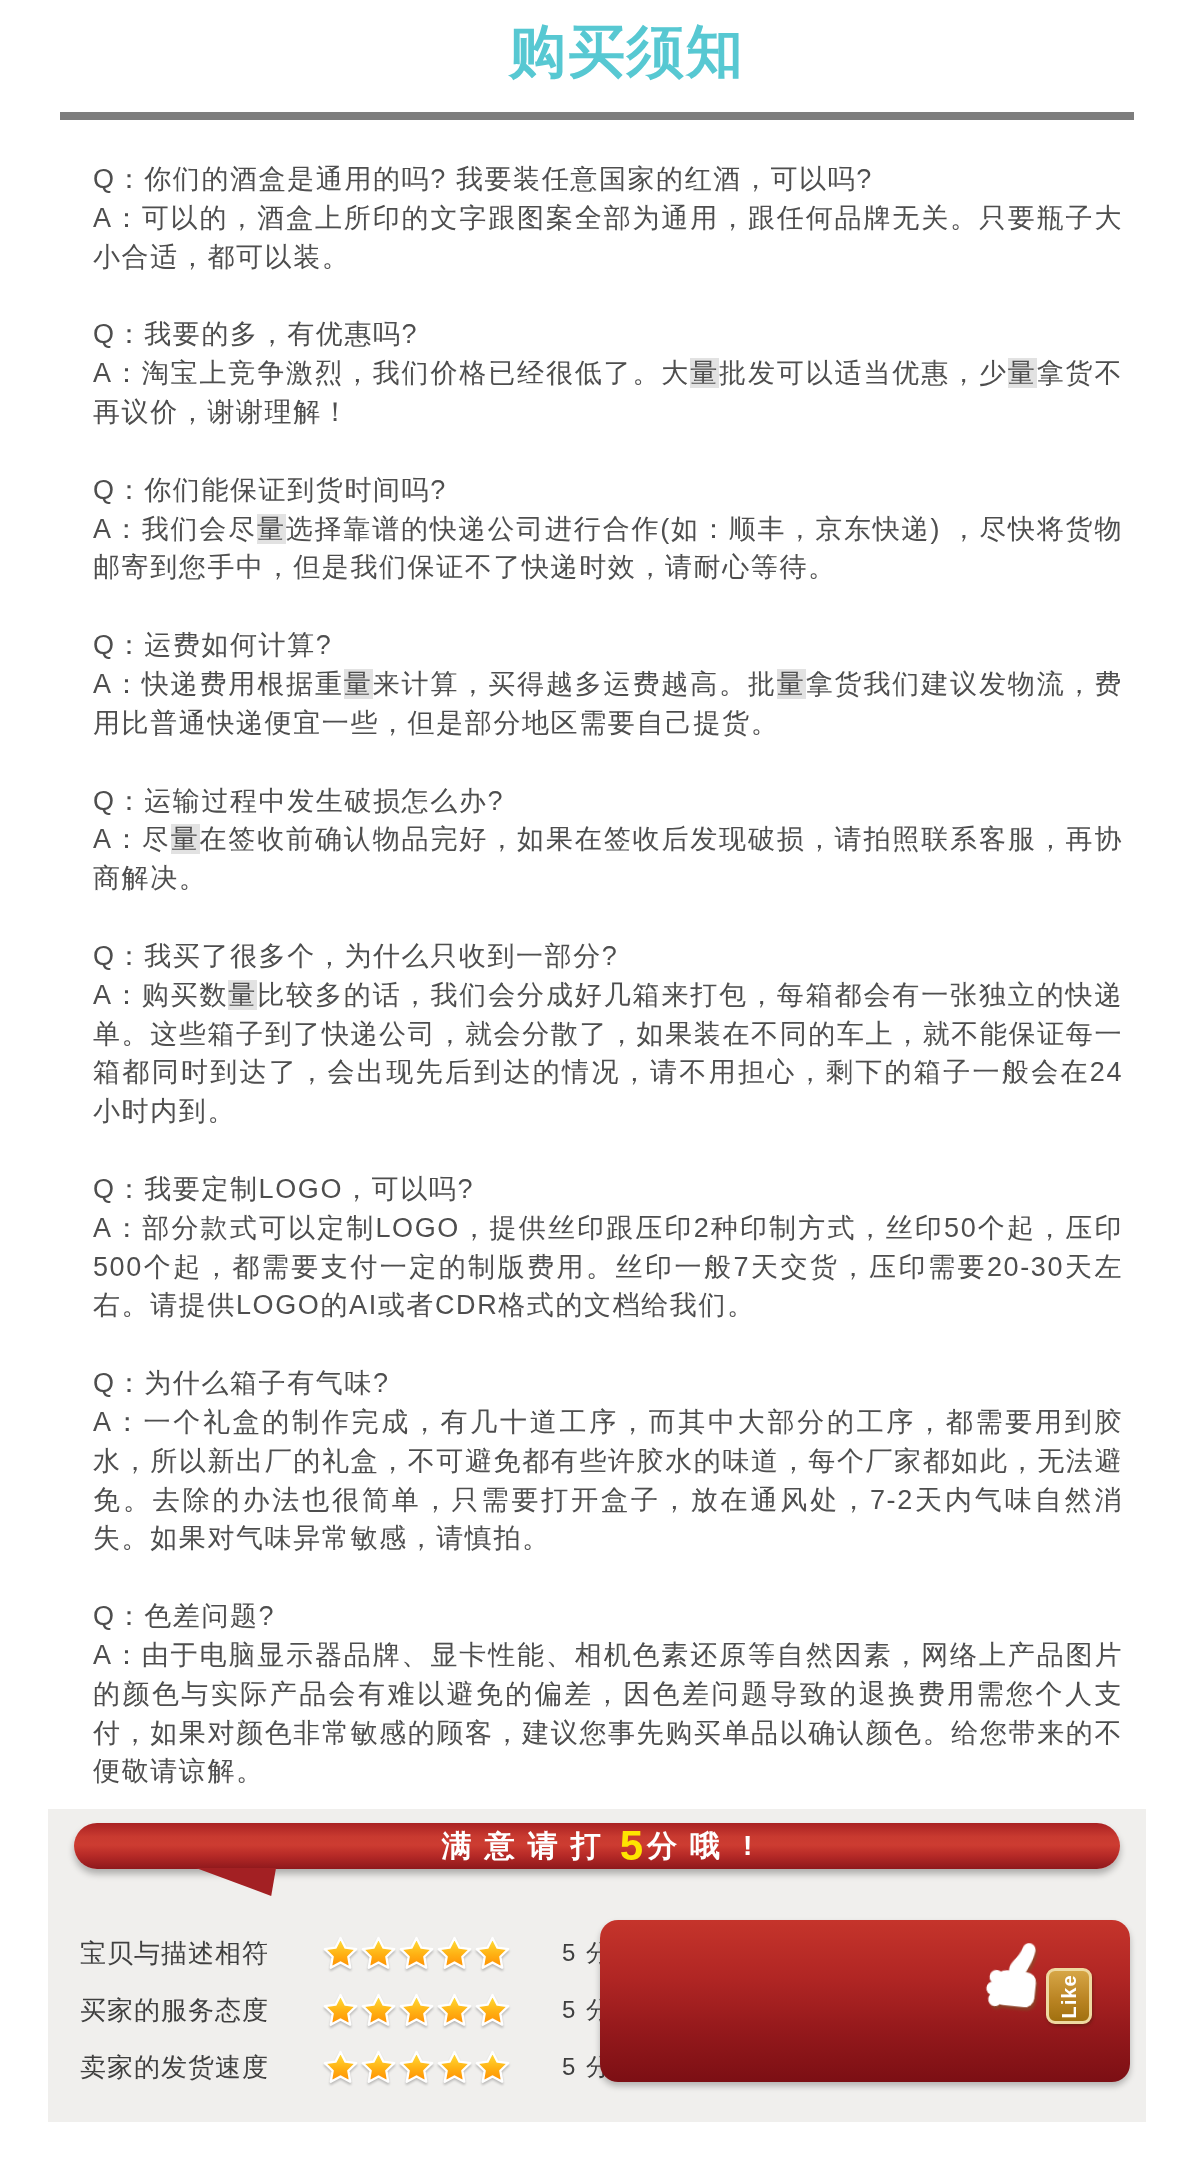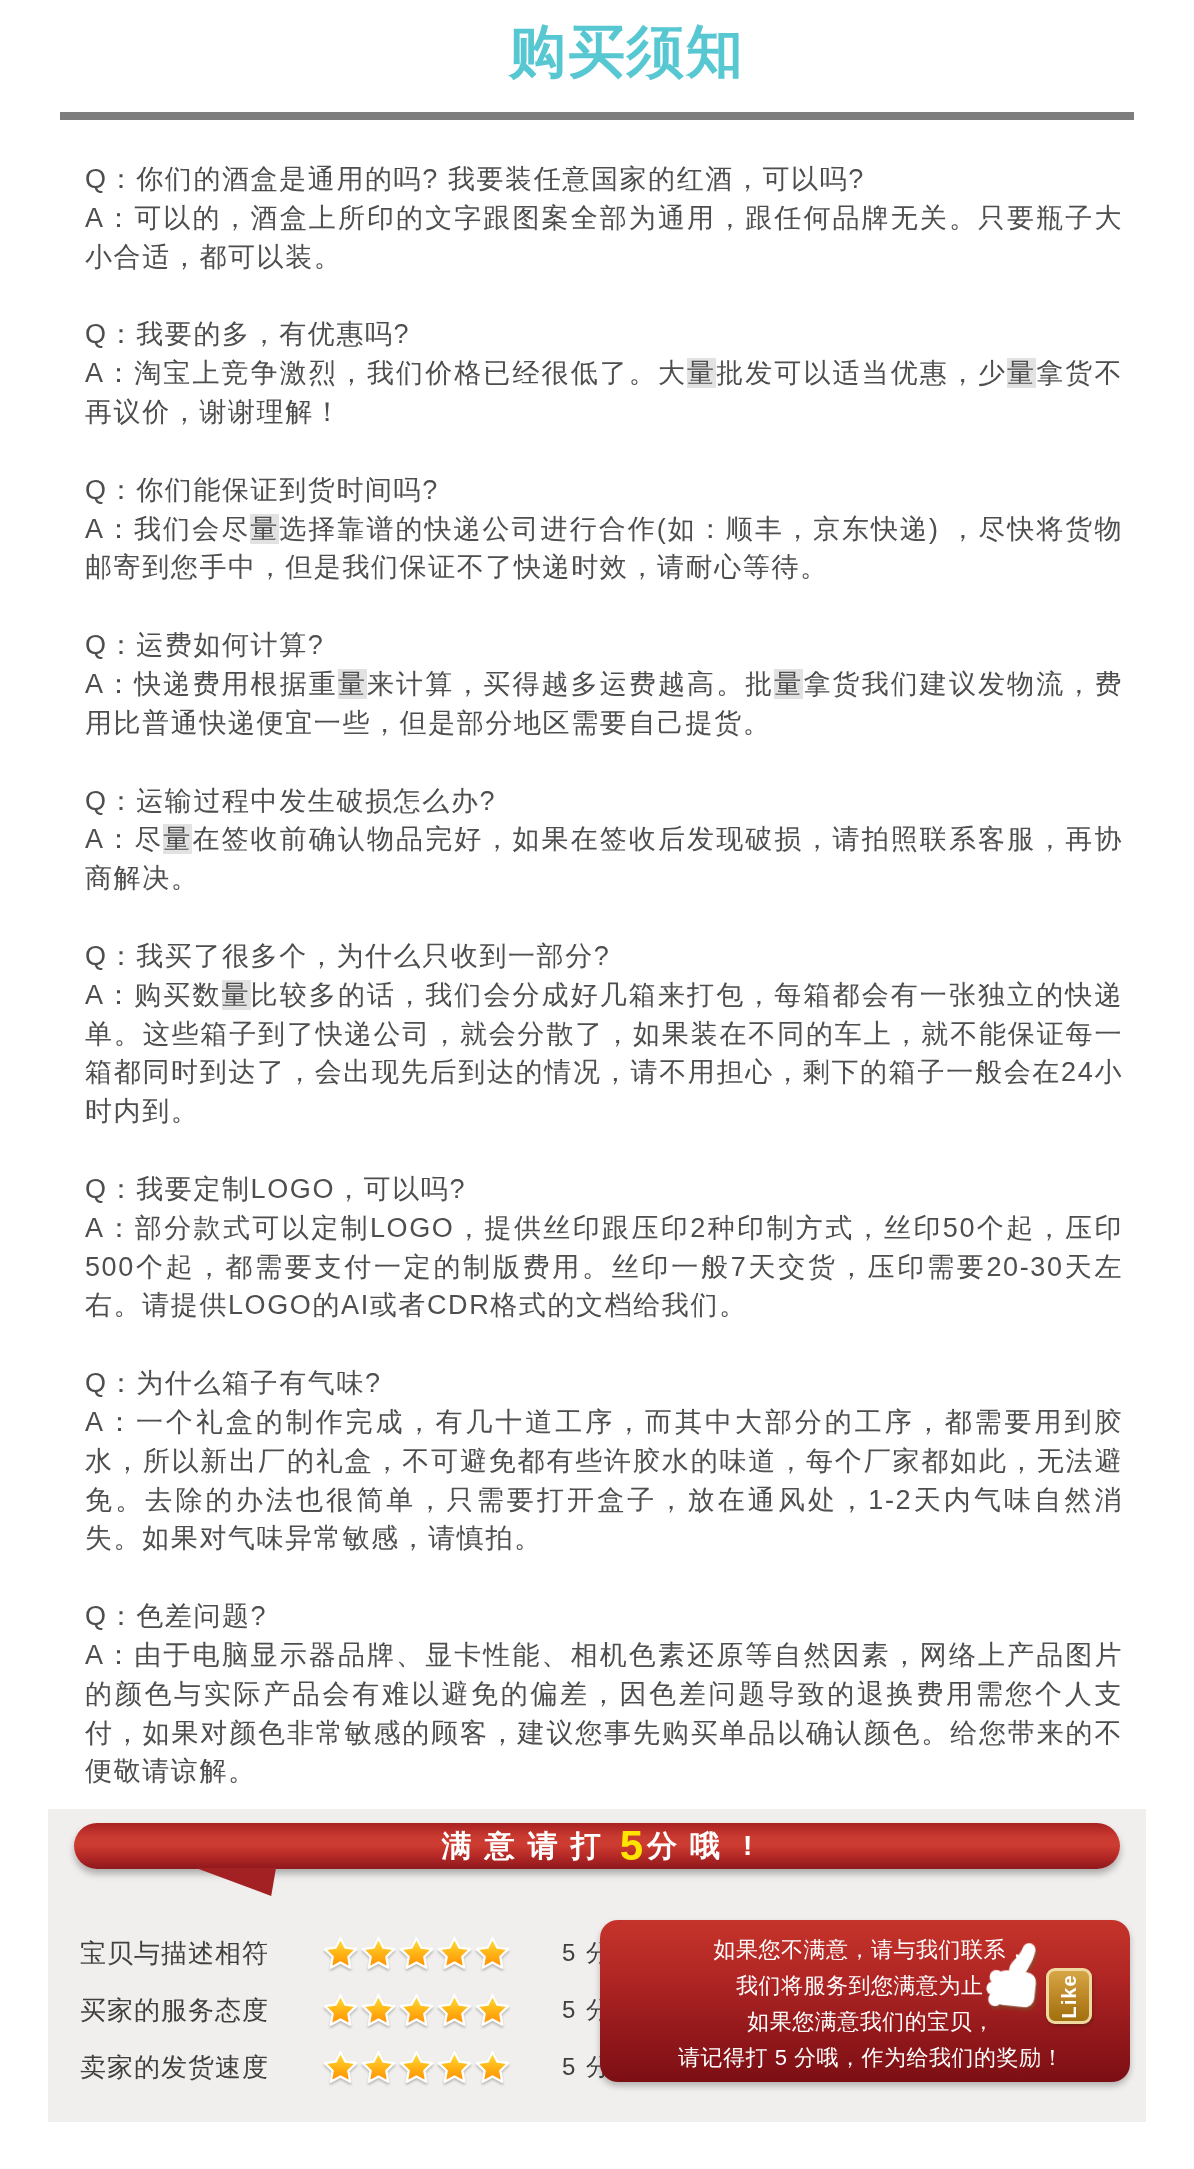--- a/index.html
+++ b/index.html
@@ -6,21 +6,21 @@
   .page{position:relative;width:1194px;height:2169px;background:#ffffff;overflow:hidden;
         font-family:"Liberation Sans","DejaVu Sans",sans-serif;}
 
   
   .title{position:absolute;top:14px;left:0;width:100%;text-align:center;
          font-size:57px;font-weight:bold;color:#57c8d2;letter-spacing:2px;padding-left:30px;}
   .divider{position:absolute;left:60px;top:112px;width:1074px;height:8px;background:#7d7d7d;}
 
   
   .faq{position:absolute;left:85px;top:160px;width:1038px;}
-  .qa{margin:0 0 39px 0;}
+  .qa{margin:0 0 39px 8px;}
   .qa p{margin:0;font-size:27px;line-height:38.8px;letter-spacing:1.6px;
         color:#4e4e4e;text-align:justify;}
   .qa .hl{background:#e2e2e2;}
 
   
   .panel{position:absolute;left:48px;top:1809px;width:1098px;height:313px;background:#f0efed;text-align:center;}
 
   .banner{position:absolute;left:26px;top:14px;width:1046px;height:46px;border-radius:23px;
           background:linear-gradient(180deg,#a92122 0%,#c93a30 30%,#cd3c31 48%,#b72a27 70%,#8e181c 100%);
           box-shadow:0 5px 7px rgba(0,0,0,.28);
@@ -98,21 +98,21 @@
     <div class="qa">
       <p class="q">Q：我买了很多个，为什么只收到一部分?</p>
       <p class="a">A：购买数<span class="hl">量</span>比较多的话，我们会分成好几箱来打包，每箱都会有一张独立的快递单。这些箱子到了快递公司，就会分散了，如果装在不同的车上，就不能保证每一箱都同时到达了，会出现先后到达的情况，请不用担心，剩下的箱子一般会在24小时内到。</p>
     </div>
     <div class="qa">
       <p class="q">Q：我要定制LOGO，可以吗?</p>
       <p class="a">A：部分款式可以定制LOGO，提供丝印跟压印2种印制方式，丝印50个起，压印500个起，都需要支付一定的制版费用。丝印一般7天交货，压印需要20-30天左右。请提供LOGO的AI或者CDR格式的文档给我们。</p>
     </div>
     <div class="qa">
       <p class="q">Q：为什么箱子有气味?</p>
-      <p class="a">A：一个礼盒的制作完成，有几十道工序，而其中大部分的工序，都需要用到胶水，所以新出厂的礼盒，不可避免都有些许胶水的味道，每个厂家都如此，无法避免。去除的办法也很简单，只需要打开盒子，放在通风处，1-2天内气味自然消失。如果对气味异常敏感，请慎拍。</p>
+      <p class="a">A：一个礼盒的制作完成，有几十道工序，而其中大部分的工序，都需要用到胶水，所以新出厂的礼盒，不可避免都有些许胶水的味道，每个厂家都如此，无法避免。去除的办法也很简单，只需要打开盒子，放在通风处，7-2天内气味自然消失。如果对气味异常敏感，请慎拍。</p>
     </div>
     <div class="qa">
       <p class="q">Q：色差问题?</p>
       <p class="a">A：由于电脑显示器品牌、显卡性能、相机色素还原等自然因素，网络上产品图片的颜色与实际产品会有难以避免的偏差，因色差问题导致的退换费用需您个人支付，如果对颜色非常敏感的顾客，建议您事先购买单品以确认颜色。给您带来的不便敬请谅解。</p>
     </div>
   </div>
 
   <div class="panel">
 
     <div class="banner">
@@ -181,26 +181,20 @@
             <path d="M12 1.9 L15.2 8.2 22.2 9.2 17.1 14.1 18.3 21.2 12 17.8 5.7 21.2 6.9 14.1 1.8 9.2 8.8 8.2 Z" fill="url(#sg)" stroke="#ffffff" stroke-width="1.5" stroke-linejoin="round"></path>
           </svg>
           <svg class="star" viewBox="0 0 24 24">
             <path d="M12 1.9 L15.2 8.2 22.2 9.2 17.1 14.1 18.3 21.2 12 17.8 5.7 21.2 6.9 14.1 1.8 9.2 8.8 8.2 Z" fill="url(#sg)" stroke="#ffffff" stroke-width="1.5" stroke-linejoin="round"></path>
           </svg>
         </span>
       <span class="score">5 分</span>
     </div>
 
     <div class="notice">
-      <div class="notice-lines">
-          <div class="notice-line">如果您不满意，请与我们联系，</div>
-          <div class="notice-line">我们将服务到您满意为止！</div>
-          <div class="notice-line">如果您满意我们的宝贝，</div>
-          <div class="notice-line">请记得打 5 分哦，作为给我们的奖励！</div>
-        </div>
       <div class="thumb-wrap">
         <svg class="thumb-svg" viewBox="0 0 80 86">
           <g fill="#ffffff">
             <rect x="20" y="37" width="41" height="36" rx="10"></rect>
             <circle cx="20" cy="45" r="7"></circle>
             <circle cx="18" cy="57" r="7"></circle>
             <circle cx="21" cy="68" r="7"></circle>
             <path d="M33 41 C29 29 40 26 44 12 C46 4 58 6 57 15 C56 25 51 33 48 41 Z"></path>
           </g>
         </svg>

